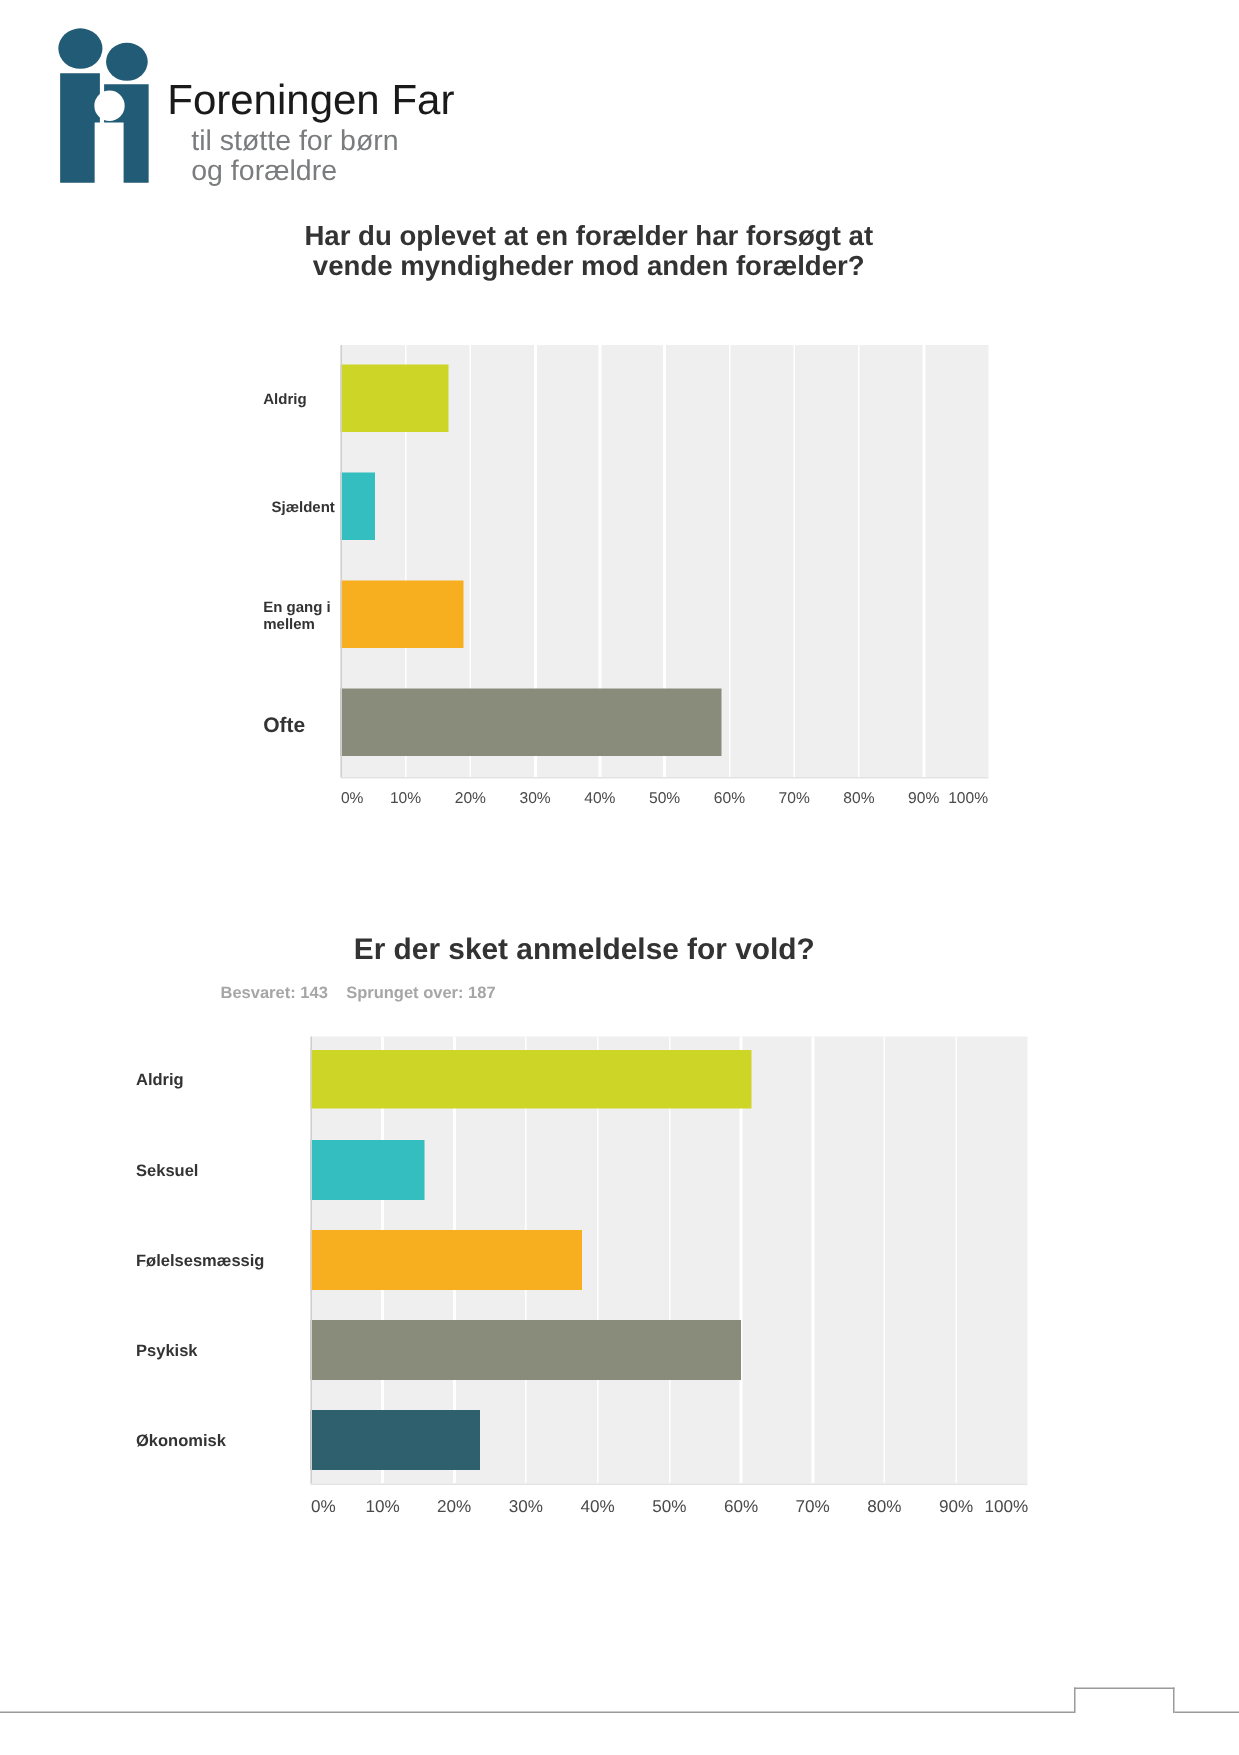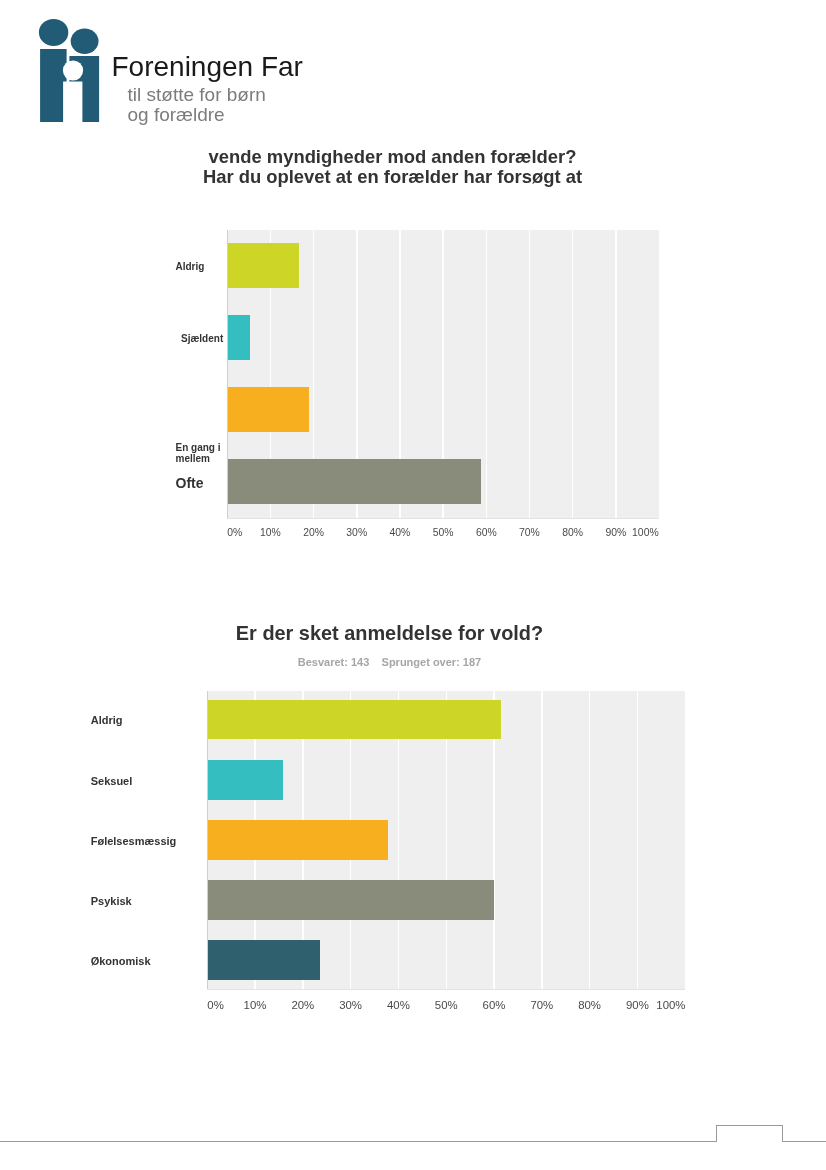--- a/index.html
+++ b/index.html
@@ -9,21 +9,21 @@
 
   
   .logo{position:absolute;left:38px;top:18px;width:300px;height:115px;}
   .logo-mark{position:absolute;left:0;top:0;width:62px;height:105px;}
   .logo-text{position:absolute;left:73.5px;top:30px;}
   .logo-title{position:absolute;left:0;top:0;font-family:"Liberation Sans",sans-serif;font-size:28px;color:#1a1a1a;line-height:28px;white-space:nowrap;}
   .logo-sub{position:absolute;left:16px;top:0;font-family:"Liberation Sans",sans-serif;font-size:19px;color:#7b7c7e;line-height:20.1px;white-space:nowrap;}
 
   
   .chart-title{position:absolute;text-align:center;font-weight:bold;color:#333333;}
-  .chart-sub{position:absolute;text-align:center;font-weight:bold;color:#a6a6a6;}
+  .chart-sub{position:absolute;text-align:left;font-weight:bold;color:#a6a6a6;}
   .plot{position:absolute;background:#efefef;}
   .gridline{position:absolute;top:0;bottom:0;width:1.4px;background:#ffffff;}
   .axis-y{position:absolute;width:1px;background:#cfcfcf;z-index:5;}
   .axis-x{position:absolute;height:1px;background:#e3e3e3;z-index:5;}
   .bar{position:absolute;}
   .ylab{position:absolute;font-weight:bold;color:#333333;line-height:1.18;}
   .xlab{position:absolute;text-align:center;color:#4a4a4a;white-space:nowrap;}
 
   
   .footer-rule{position:absolute;background:#9a9a9a;}
@@ -48,42 +48,42 @@
       <div class="logo-title" id="logoTitle" style="top: 5px;">Foreningen Far</div>
       <div class="logo-sub" id="logoSub" style="top: 37px;">
         <div>til støtte for børn</div>
         <div>og forældre</div>
       </div>
     </div>
   </div>
 
   <div>
     <div class="chart-title" id="c1t" style="left: 150px; top: 147.4px; width: 485px; font-size: 18.4px; line-height: 20.1px;">
+      <div>Har du oplevet at en forælder har forsøgt at</div>
       <div>vende myndigheder mod anden forælder?</div>
-      <div>Har du oplevet at en forælder har forsøgt at</div>
     </div>
     <div class="plot" id="c1plot" style="left: 227.3px; top: 230px; width: 431.8px; height: 288.2px;">
         <div class="gridline" style="left: 42.48px;"></div>
         <div class="gridline" style="left: 85.66px;"></div>
         <div class="gridline" style="left: 128.84px;"></div>
         <div class="gridline" style="left: 172.02px;"></div>
         <div class="gridline" style="left: 215.2px;"></div>
         <div class="gridline" style="left: 258.38px;"></div>
         <div class="gridline" style="left: 301.56px;"></div>
         <div class="gridline" style="left: 344.74px;"></div>
         <div class="gridline" style="left: 387.92px;"></div>
       </div>
   <div class="axis-y" style="left: 227.3px; top: 230px; height: 288.2px;"></div>
       <div class="axis-x" style="left: 227.3px; top: 518.2px; width: 431.8px;"></div>
       <div class="bar" style="left: 227.3px; top: 243px; width: 71.6788px; height: 44.6px; background: rgb(205, 213, 38);"></div>
       <div class="ylab" style="font-size: 10px; line-height: 10.6px; width: 46px; left: 175.5px; top: 261.8px;">Aldrig</div>
       <div class="bar" style="left: 227.3px; top: 315.1px; width: 22.8854px; height: 44.6px; background: rgb(53, 190, 192);"></div>
       <div class="ylab" style="font-size: 10px; line-height: 10.6px; width: 46px; left: 181px; top: 333.9px;">Sjældent</div>
       <div class="bar" style="left: 227.3px; top: 387.2px; width: 81.6102px; height: 44.6px; background: rgb(247, 175, 31);"></div>
-      <div class="ylab" style="font-size: 10px; line-height: 10.6px; width: 46px; left: 175.5px; top: 401px; margin-top: 42px;">En gang i mellem</div>
+      <div class="ylab" style="font-size: 10px; line-height: 10.6px; width: 46px; left: 175.5px; top: 401px;">En gang i mellem</div>
       <div class="bar" style="left: 227.3px; top: 459.3px; width: 253.467px; height: 44.6px; background: rgb(138, 140, 123);"></div>
       <div class="ylab" style="font-size: 14px; line-height: 10.6px; width: 46px; left: 175.5px; top: 478.1px;">Ofte</div>
       <div class="xlab" style="font-size: 10.4px; top: 526.8px; left: 227.3px;">0%</div>
       <div class="xlab" style="font-size: 10.4px; top: 526.8px; left: 259.98px;">10%</div>
       <div class="xlab" style="font-size: 10.4px; top: 526.8px; left: 303.16px;">20%</div>
       <div class="xlab" style="font-size: 10.4px; top: 526.8px; left: 346.34px;">30%</div>
       <div class="xlab" style="font-size: 10.4px; top: 526.8px; left: 389.52px;">40%</div>
       <div class="xlab" style="font-size: 10.4px; top: 526.8px; left: 432.7px;">50%</div>
       <div class="xlab" style="font-size: 10.4px; top: 526.8px; left: 475.88px;">60%</div>
       <div class="xlab" style="font-size: 10.4px; top: 526.8px; left: 519.06px;">70%</div>

